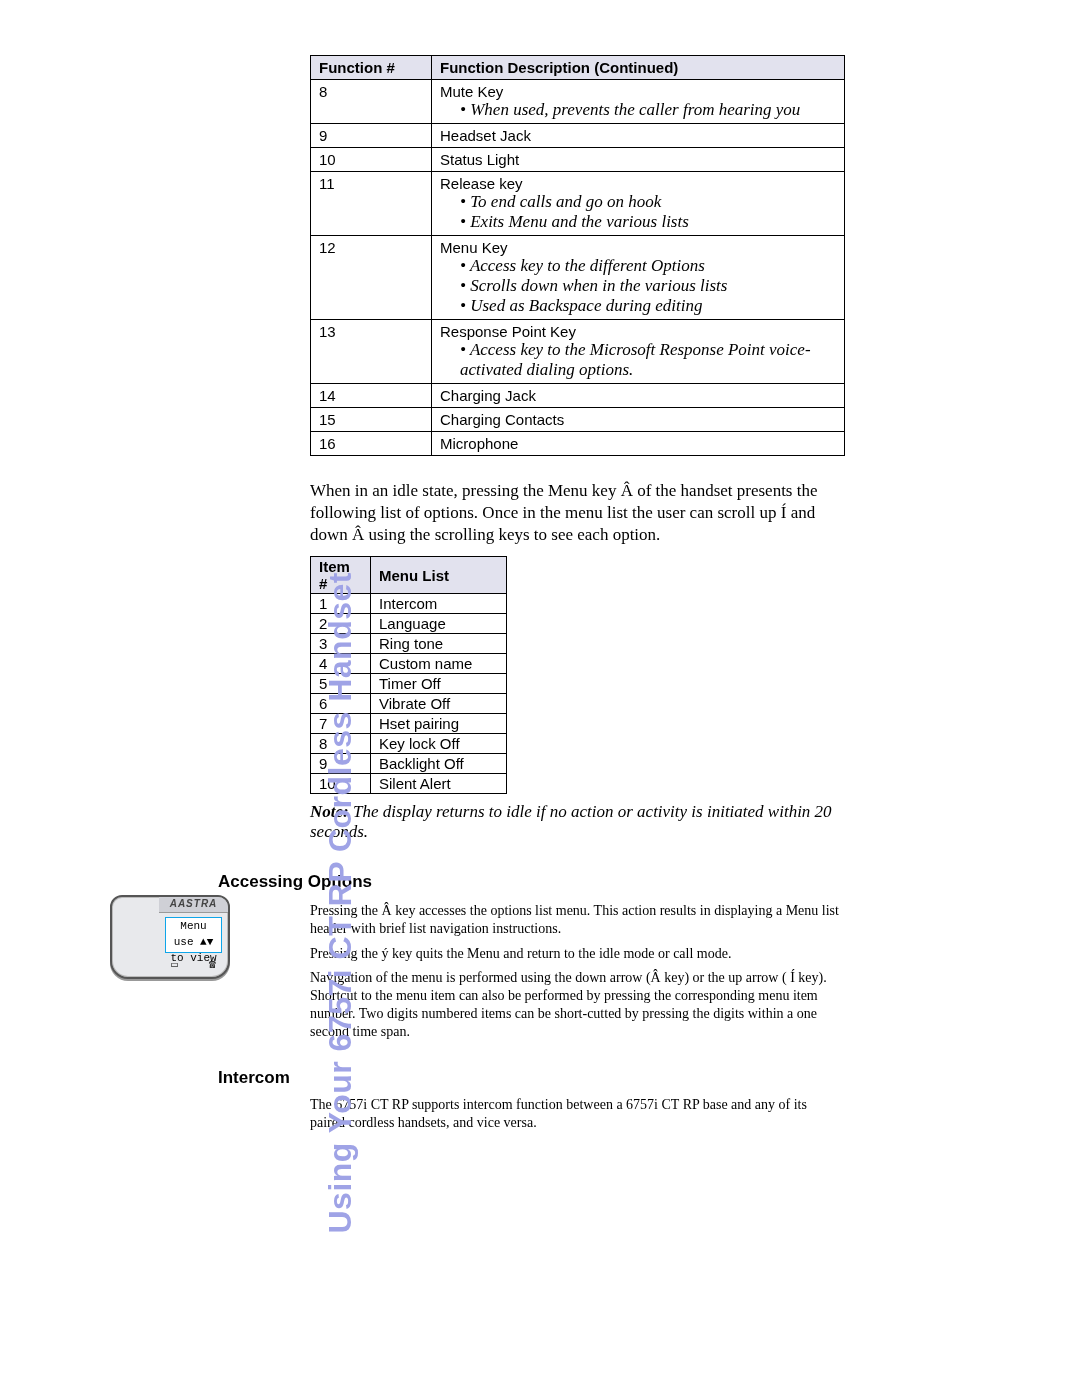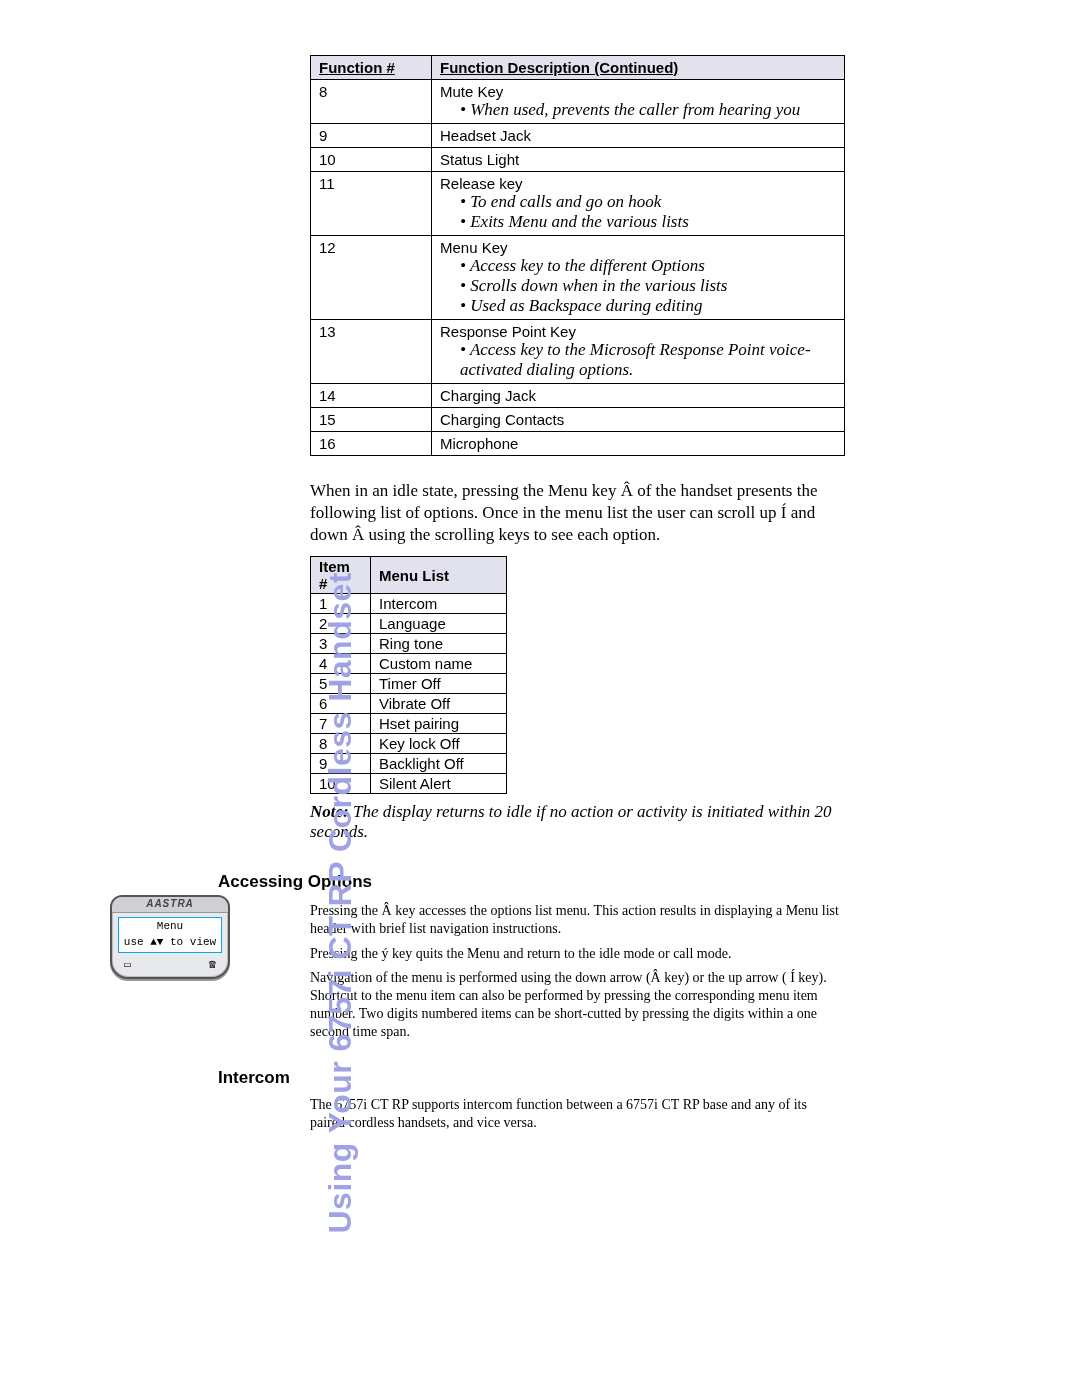--- a/index.html
+++ b/index.html
@@ -38,21 +38,20 @@
   }
   table.functions th,table.functions td{
     border:1px solid #000;
     padding:3px 8px 3px 8px;
     vertical-align:top;
     text-align:left;
   }
   table.functions th{
     background:#e2e2ee;
     font-weight:bold;
-    text-decoration:underline;
   }
   .ital{
     font-family:"Times New Roman",Times,serif;
     font-style:italic;
     font-size:17px;
   }
   .bullet{
     padding-left:20px;
   }
   .para{
@@ -126,20 +125,21 @@
     color:#000;
   }
   .phone .frame{
     border:2px solid #555;
     border-radius:12px 12px 18px 18px;
     height:80px;
     position:relative;
     overflow:hidden;
     background:#e8e9ec;
     box-shadow:0 2px 0 #999, inset 0 0 0 1px #bbb;
+    padding-left:47px;
   }
   .phone .bar{
     background:#cfd0d6;
     text-align:center;
     font-family:Arial,Helvetica,sans-serif;
     font-style:italic;
     font-weight:bold;
     font-size:10px;
     letter-spacing:1px;
     padding:1px 0 0 0;

